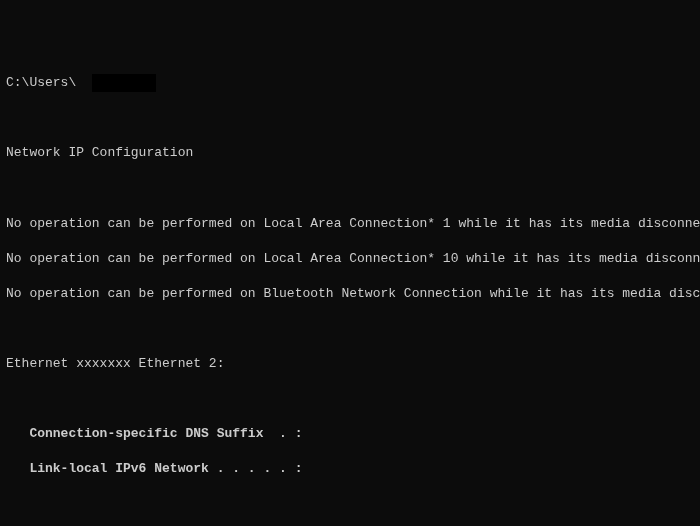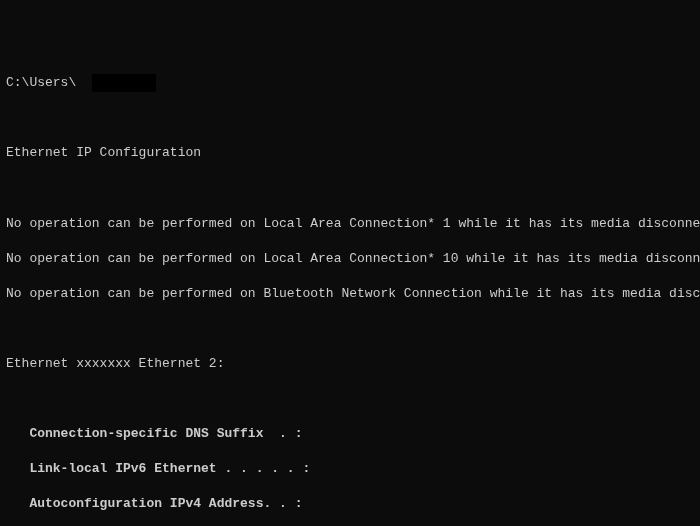--- a/index.html
+++ b/index.html
@@ -45,31 +45,31 @@
       white-space: pre;
     }
   </style>
 </head>
 <body>
 
 
 
 <div class="prompt-line"><span>C:\Users\</span><span class="redacted">xxxxxxx</span><span> </span></div>
 <div class="blank-line"></div>
-<div>Ethernet IP Configuration</div>
+<div>Network IP Configuration</div>
 <div class="blank-line"></div>
 <div>No operation can be performed on Local Area Connection* 1 while it has its media disconnected.</div>
 <div>No operation can be performed on Local Area Connection* 10 while it has its media disconnected.</div>
 <div>No operation can be performed on Bluetooth Network Connection while it has its media disconnected.</div>
 <div class="blank-line"></div>
 <div>Ethernet xxxxxxx Ethernet 2:</div>
 <div class="blank-line"></div>
 <div class="kv-row"><span class="kv-label">   Connection-specific DNS Suffix  . :</span><span class="kv-value"></span></div>
-<div class="kv-row"><span class="kv-label">   Link-local IPv6 Ethernet . . . . . : </span></div>
-<div class="kv-row"><span class="kv-label">   Autoconfiguration IPv4 Address. . : </span></div>
+<div class="kv-row"><span class="kv-label">   Link-local IPv6 Network . . . . . : </span></div>
+<div class="kv-row"></div>
 
 
 
 
 
 
 
 
 
 

